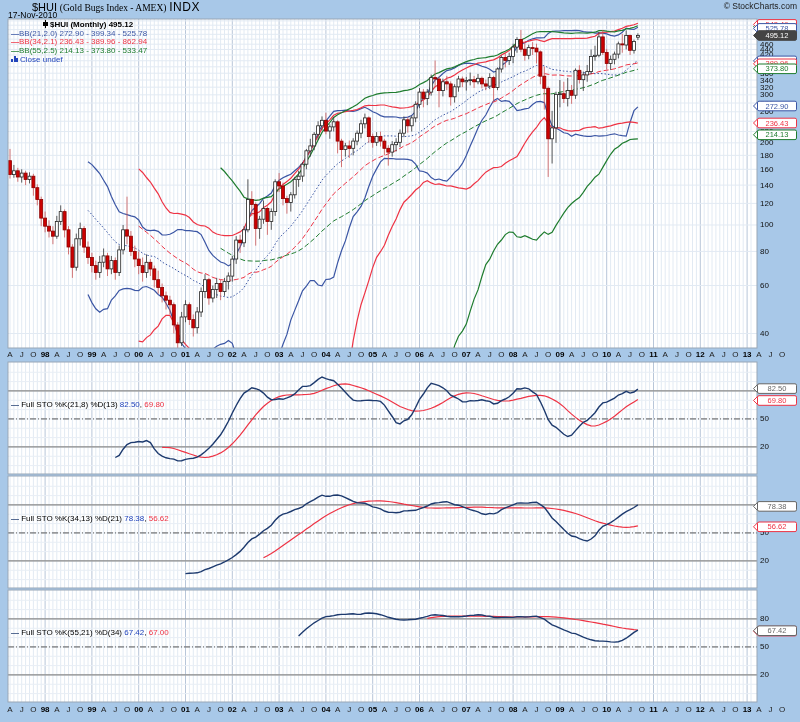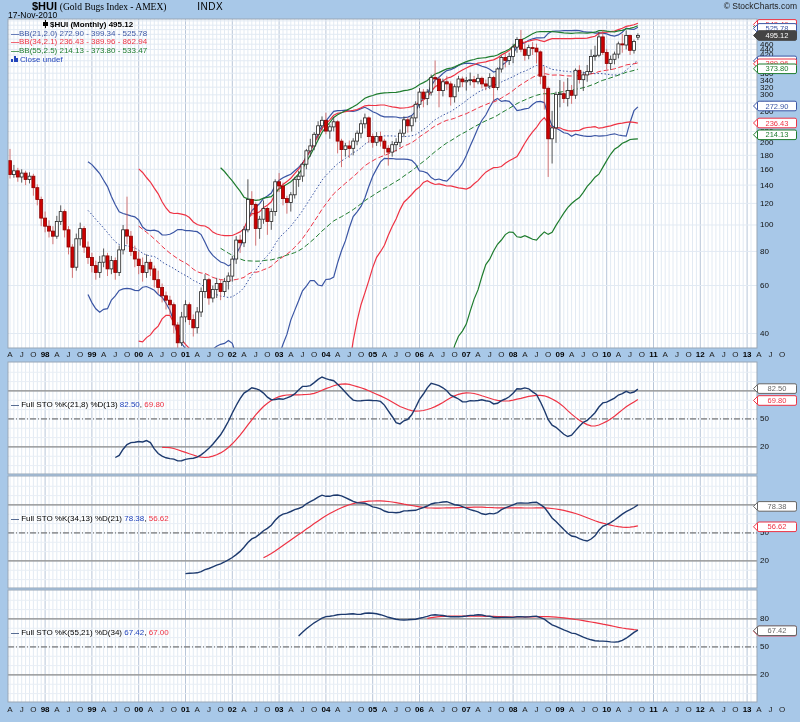--- a/index.html
+++ b/index.html
@@ -1,23 +1,23 @@
 <!DOCTYPE html>
 <html><head>
 <meta charset="utf-8">
 <style>
   html,body{margin:0;padding:0;}
   .page{position:relative;width:800px;height:722px;background:#a8c8e8;
         font-family:"Liberation Sans",sans-serif;color:#000;overflow:hidden;}
   svg{position:absolute;left:0;top:0;}
   svg text{font-family:"Liberation Sans",sans-serif;}
   .hdr{position:absolute;left:8px;top:0px;font-size:10px;white-space:nowrap;}
-  .hdr .sym{font-weight:bold;font-size:11px;padding-left:24px;}
+  .hdr .sym{font-weight:normal;font-size:11px;padding-left:24px;}
   .hdr .nm{font-size:9.5px;font-family:Liberation Serif, serif;}
-  .hdr .ex{font-size:10px;letter-spacing:.5px;margin-left:28px;}
+  .hdr .ex{font-size:12px;letter-spacing:.5px;}
   .copyright{position:absolute;right:3px;top:1px;font-size:8.5px;color:#222;}
   .quote{position:absolute;right:46px;top:10px;font-size:8.5px;white-space:nowrap;}
   .quote b{margin-left:6px;}
   .date{position:absolute;left:8px;top:10px;font-size:8.5px;}
   .legend{position:absolute;left:11px;top:20px;font-size:8px;line-height:8.5px;white-space:nowrap;}
   .legend .r0{font-weight:bold;color:#000;margin-left:32px;}
   .lg-dash{font-weight:bold;}
   .candle-ic{display:inline-block;width:5px;height:8px;position:relative;vertical-align:-1px;margin-right:2px;}
   .candle-ic:before{content:"";position:absolute;left:2px;top:0;width:1px;height:8px;background:#000;}
   .candle-ic:after{content:"";position:absolute;left:0;top:2px;width:5px;height:4px;background:#000;}

